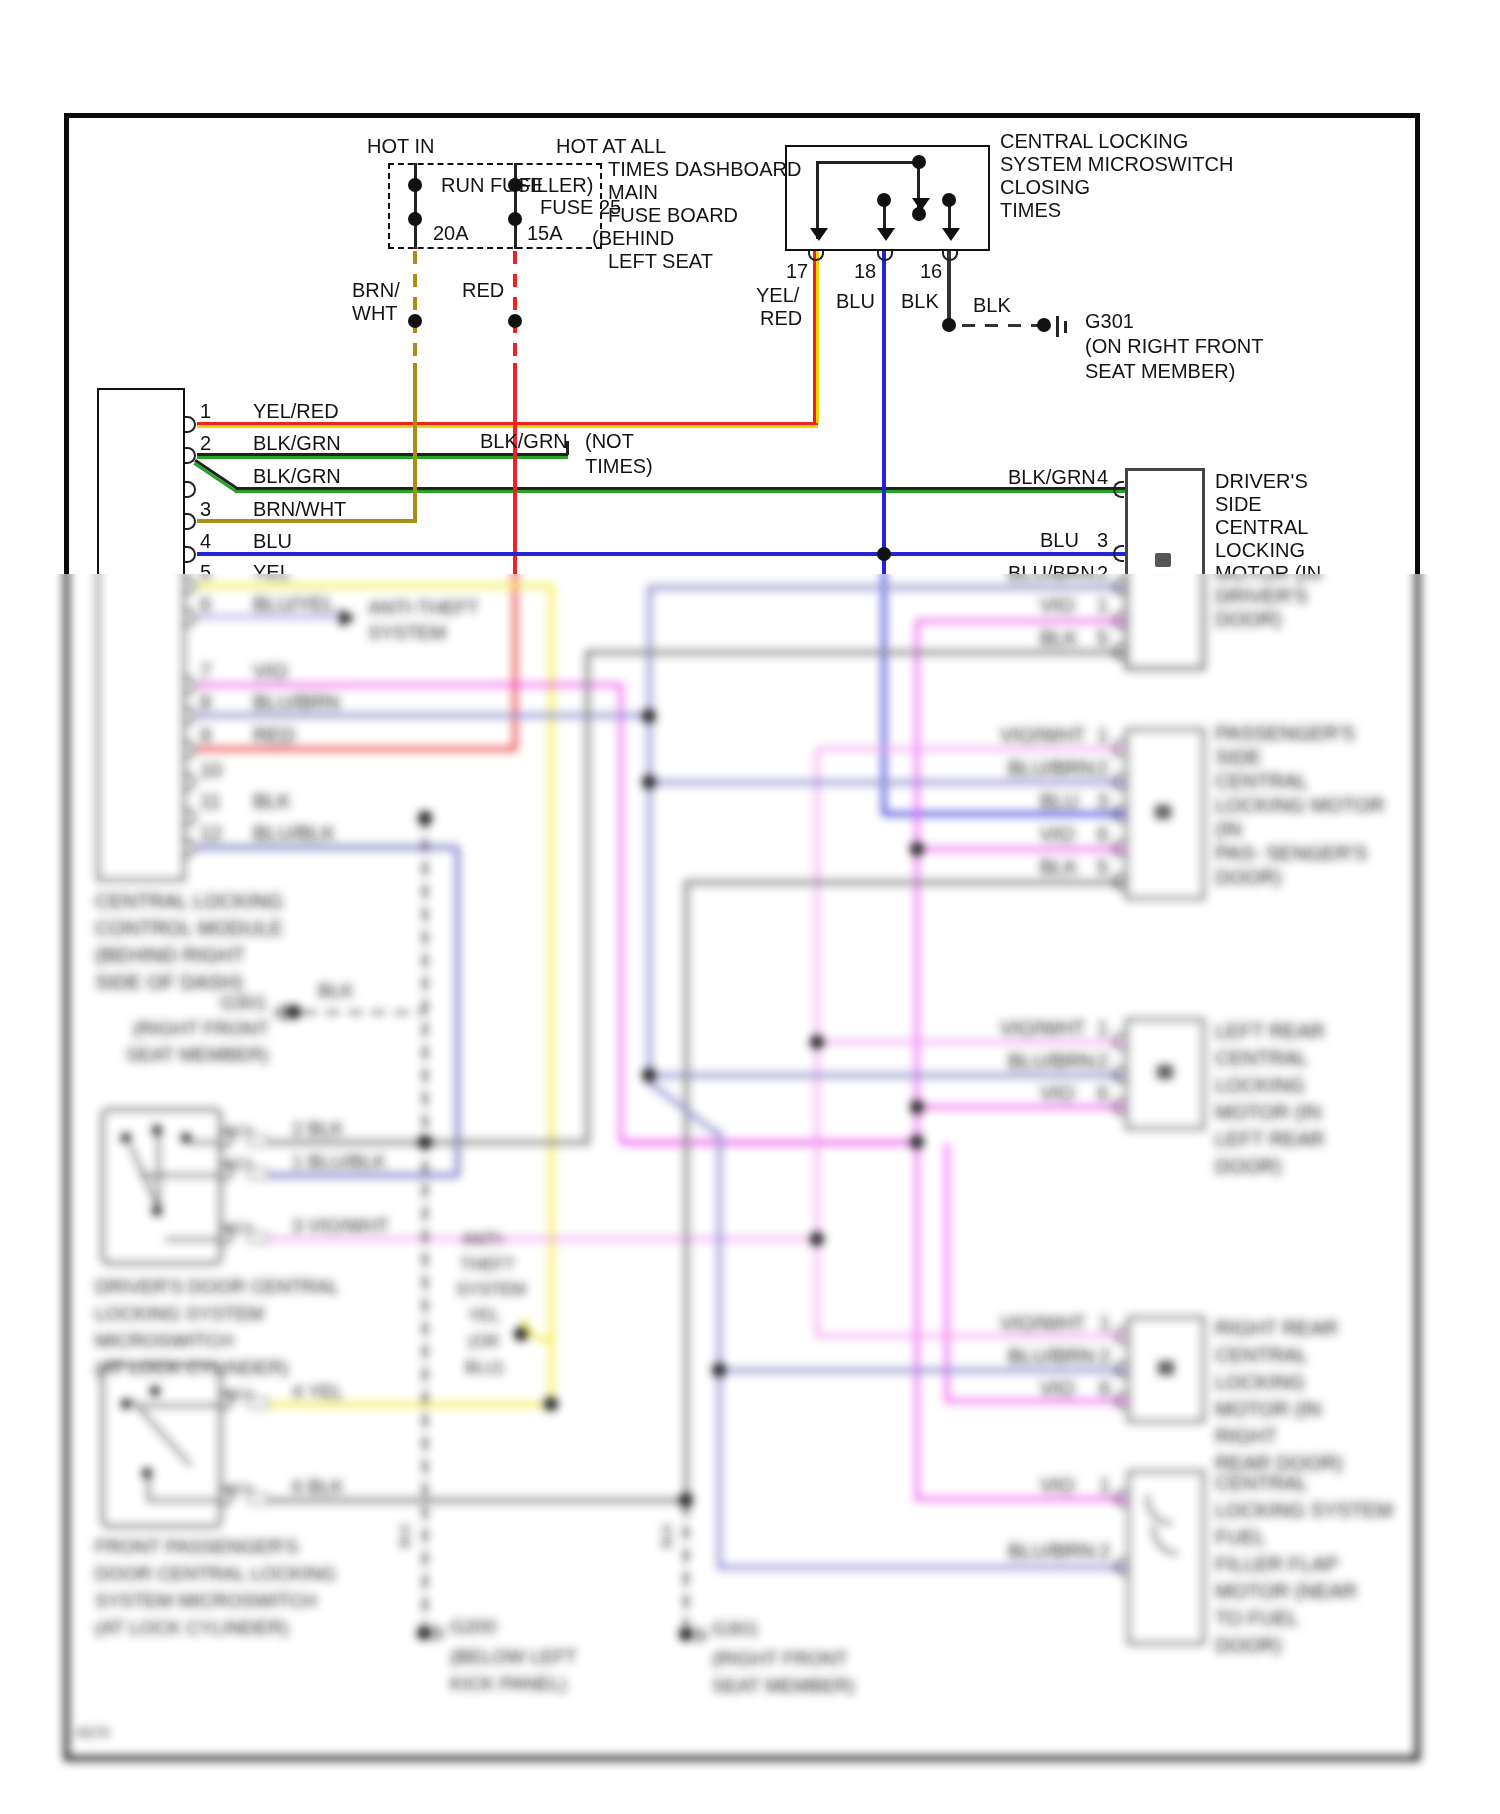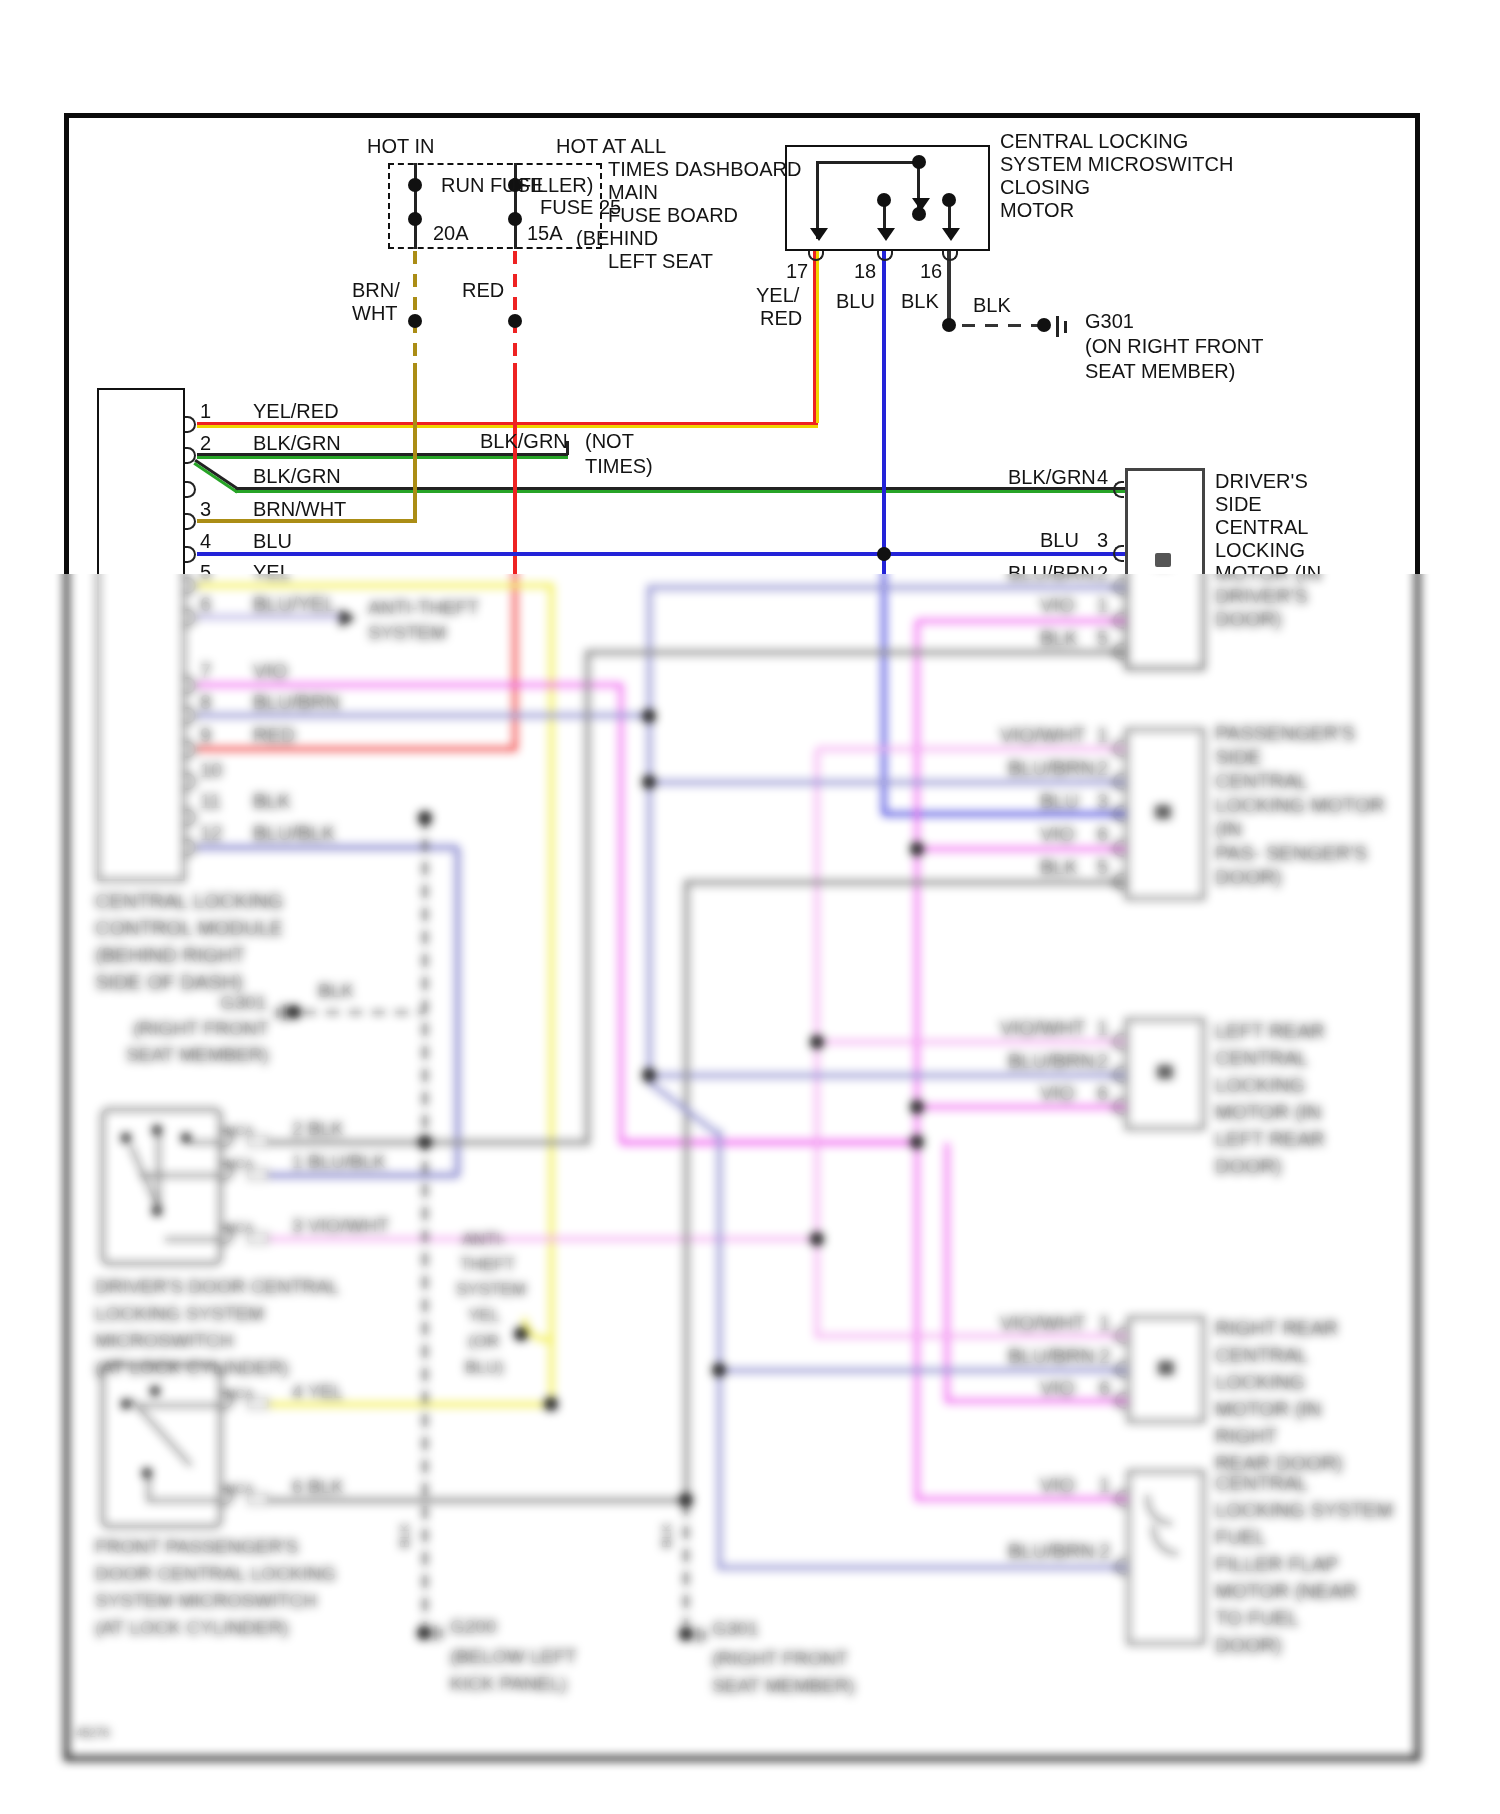--- a/index.html
+++ b/index.html
@@ -214,34 +214,34 @@
       <div class="gsq" style="left: 1157px; top: 1032px; width: 16px; height: 14px;"></div>
       <div class="gsq" style="left: 1158px; top: 1328px; width: 16px; height: 14px;"></div>
       <div class="curve" style="left: 522px; top: 1285px; width: 32px; height: 24px; border-bottom: 5px solid rgb(242, 238, 82); border-left: 5px solid rgb(242, 238, 82); border-image: initial; border-top: none; border-right: none; border-radius: 0px 0px 0px 24px;"></div>
       <div class="curve" style="left: 1146px; top: 1462px; width: 26px; height: 30px; border-bottom: 3px solid rgb(102, 102, 102); border-left: 3px solid rgb(102, 102, 102); border-image: initial; border-top: none; border-right: none; border-radius: 0px 0px 0px 30px;"></div>
       <div class="curve" style="left: 1152px; top: 1492px; width: 26px; height: 30px; border-bottom: 3px solid rgb(102, 102, 102); border-left: 3px solid rgb(102, 102, 102); border-image: initial; border-top: none; border-right: none; border-radius: 0px 0px 0px 30px;"></div>
       <div class="lb" style="left: 367px; top: 103px; font-size: 20px;">HOT IN</div>
       <div class="lb" style="left: 556px; top: 103px; font-size: 20px;">HOT AT ALL</div>
       <div class="lb" style="left: 608px; top: 126px; font-size: 20px;">TIMES DASHBOARD</div>
       <div class="lb" style="left: 608px; top: 149px; font-size: 20px;">MAIN</div>
       <div class="lb" style="left: 608px; top: 172px; font-size: 20px;">FUSE BOARD</div>
-      <div class="lb" style="left: 576px; top: 195px; font-size: 20px;">(BEHIND</div>
+      <div class="lb" style="left: 592px; top: 195px; font-size: 20px;">(BEHIND</div>
       <div class="lb" style="left: 608px; top: 218px; font-size: 20px;">LEFT SEAT</div>
       <div class="lb" style="left: 441px; top: 142px; font-size: 20px;">RUN FUSE</div>
       <div class="lb" style="left: 519px; top: 142px; font-size: 20px;">FILLER)</div>
       <div class="lb" style="left: 540px; top: 164px; font-size: 20px;">FUSE 25</div>
       <div class="lb" style="left: 433px; top: 190px; font-size: 20px;">20A</div>
       <div class="lb" style="left: 527px; top: 190px; font-size: 20px;">15A</div>
       <div class="lb" style="left: 352px; top: 247px; font-size: 20px;">BRN/</div>
       <div class="lb" style="left: 352px; top: 270px; font-size: 20px;">WHT</div>
       <div class="lb" style="left: 462px; top: 247px; font-size: 20px;">RED</div>
       <div class="lb" style="left: 1000px; top: 98px; font-size: 20px;">CENTRAL LOCKING</div>
       <div class="lb" style="left: 1000px; top: 121px; font-size: 20px;">SYSTEM MICROSWITCH</div>
       <div class="lb" style="left: 1000px; top: 144px; font-size: 20px;">CLOSING</div>
-      <div class="lb" style="left: 1000px; top: 167px; font-size: 20px;">MOTOR</div>
+      <div class="lb" style="left: 1000px; top: 167px; font-size: 20px;">TIMES</div>
       <div class="lb" style="left: 786px; top: 228px; font-size: 20px;">17</div>
       <div class="lb" style="left: 854px; top: 228px; font-size: 20px;">18</div>
       <div class="lb" style="left: 920px; top: 228px; font-size: 20px;">16</div>
       <div class="lb" style="left: 756px; top: 252px; font-size: 20px;">YEL/</div>
       <div class="lb" style="left: 760px; top: 275px; font-size: 20px;">RED</div>
       <div class="lb" style="left: 836px; top: 258px; font-size: 20px;">BLU</div>
       <div class="lb" style="left: 901px; top: 258px; font-size: 20px;">BLK</div>
       <div class="lb" style="left: 973px; top: 262px; font-size: 20px;">BLK</div>
       <div class="lb" style="left: 1085px; top: 278px; font-size: 20px;">G301</div>
       <div class="lb" style="left: 1085px; top: 303px; font-size: 20px;">(ON RIGHT FRONT</div>

